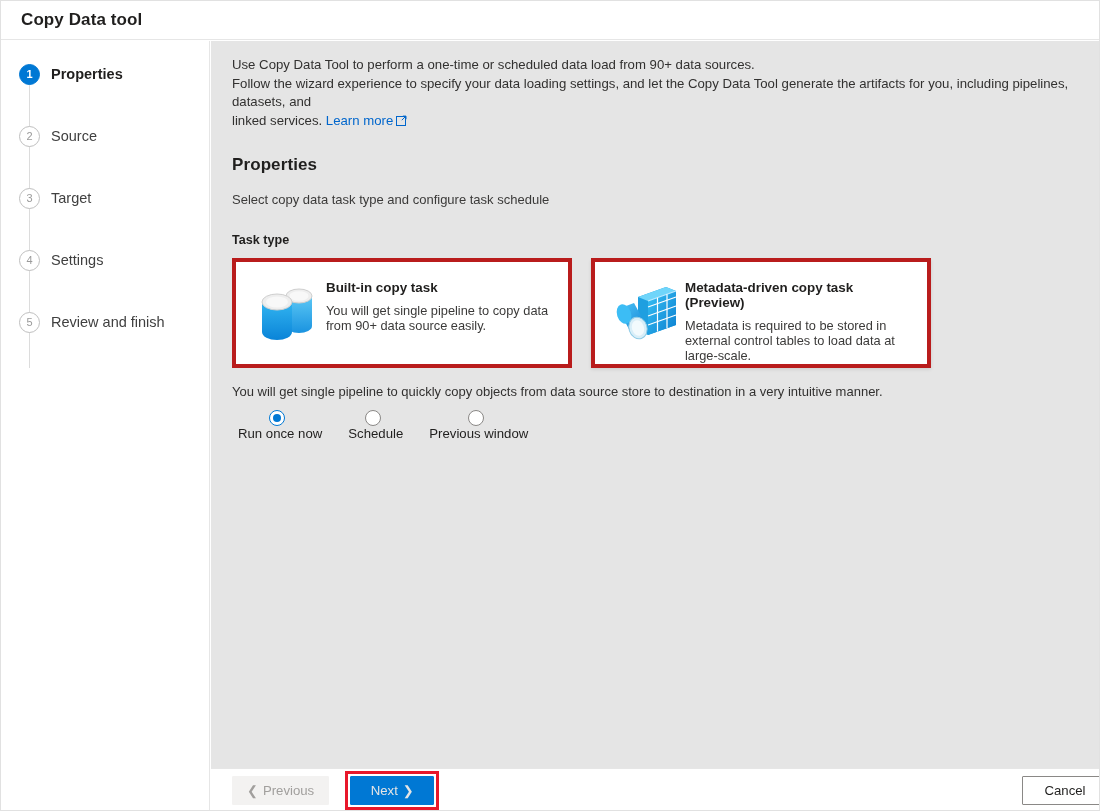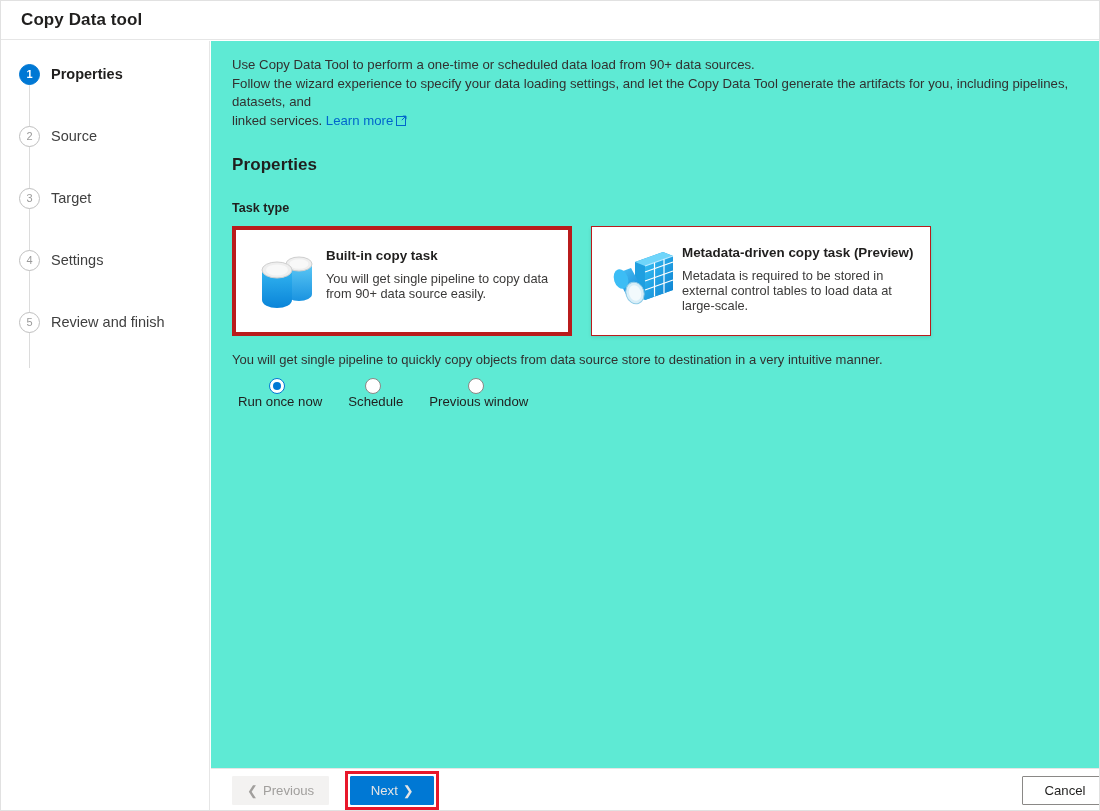--- a/index.html
+++ b/index.html
@@ -86,21 +86,21 @@
     left: 27px;
     width: 1px;
     background: #dcdcdc;
     z-index: 1;
   }
 
   
   .main {
     position: absolute; left: 210px; top: 40px;
     width: 889px; height: 728px;
-    background: #5eead4;
+    background: #e5e5e5;
     border-bottom: 1px solid #e6e6e6;
     padding: 15px 22px 0 21px;
     overflow: hidden;
   }
   .intro {
     font-size: 13.2px;
     color: #323130;
     line-height: 18.5px;
     max-width: 860px;
   }
@@ -146,21 +146,21 @@
     display: flex;
     align-items: flex-start;
     padding: 15px 14px 10px 14px;
     cursor: pointer;
   }
   .card.selected {
     border: 4px solid #b91c1c;
     justify-content: flex-end;
   }
   .card.unselected {
-    border: 1px solid #b91c1c;
+    border: 4px solid #b91c1c;
     box-shadow: 0 1.6px 3.6px rgba(0,0,0,0.10), 0 0.3px 0.9px rgba(0,0,0,0.08);
   }
   .card .card-icon {
     flex: 0 0 76px;
     height: 72px;
     display: flex; align-items: center; justify-content: center;
     margin-top: 2px;
   }
   .card .card-body { padding-top: 3px; }
   .card .card-title {
@@ -316,20 +316,21 @@
       <span>Follow the wizard experience to specify your data loading settings, and let the Copy Data Tool generate the artifacts for you, including pipelines, datasets, and</span><br>
       <span>linked services. </span><a href="#">Learn more</a><span class="ext-icon"><svg width="11" height="11" viewBox="0 0 11 11">
             <rect x="0.5" y="1.5" width="9" height="9" fill="none" stroke="#0066cc" stroke-width="1"></rect>
             <path d="M5.8 5.2 L9.6 1.4" stroke="#0066cc" stroke-width="1" fill="none"></path>
             <path d="M6.9 1.1 H10 V4.2" stroke="#0066cc" stroke-width="1" fill="none"></path>
             <rect x="6.4" y="0.6" width="4.2" height="4.2" fill="#ffffff" opacity="0"></rect>
           </svg></span>
     </div>
 
     <h2 class="section-title">Properties</h2>
+    <div class="subtitle">Select copy data task type and configure task schedule</div>
 
     <div class="field-label">
       <span>Task type</span>
     </div>
 
     <div class="cards">
 
       <div class="card selected">
         <div class="card-icon">
           <svg width="68" height="62" viewBox="0 0 68 62">

